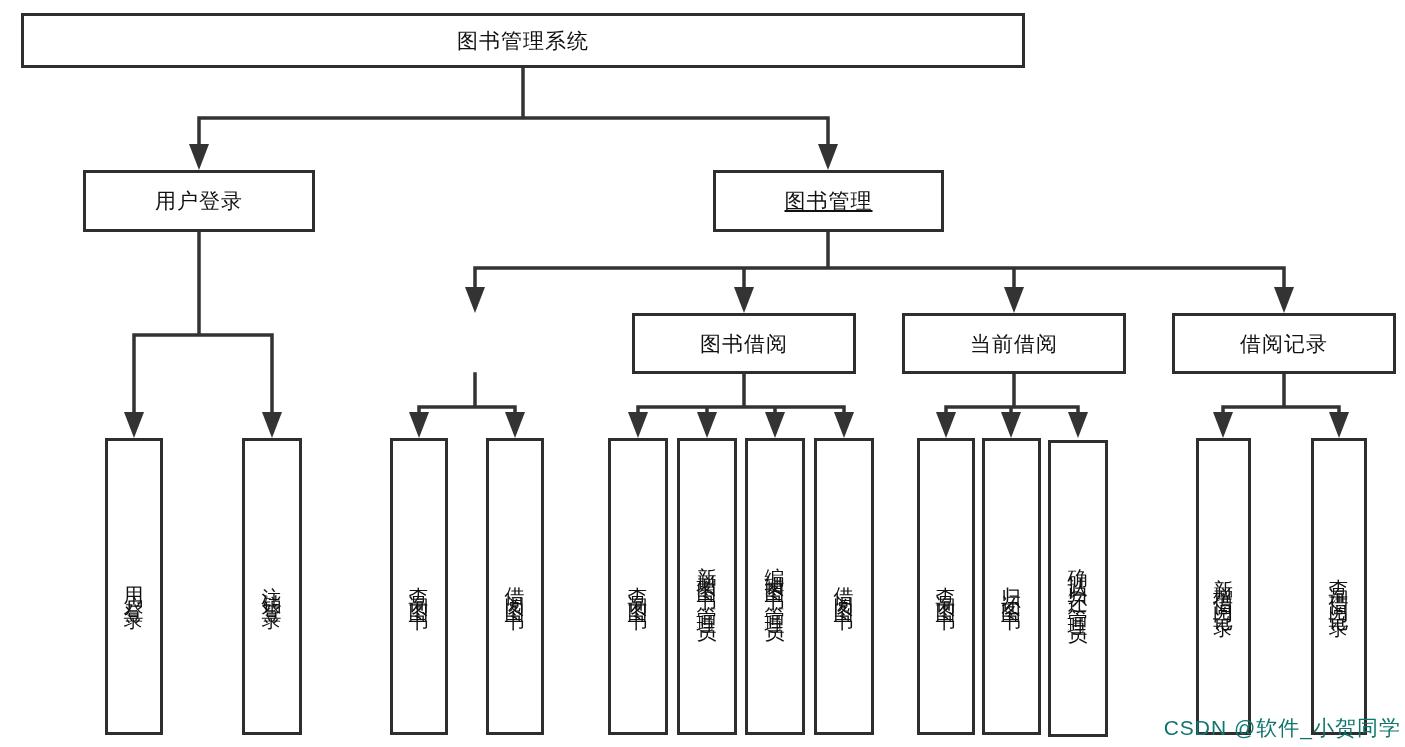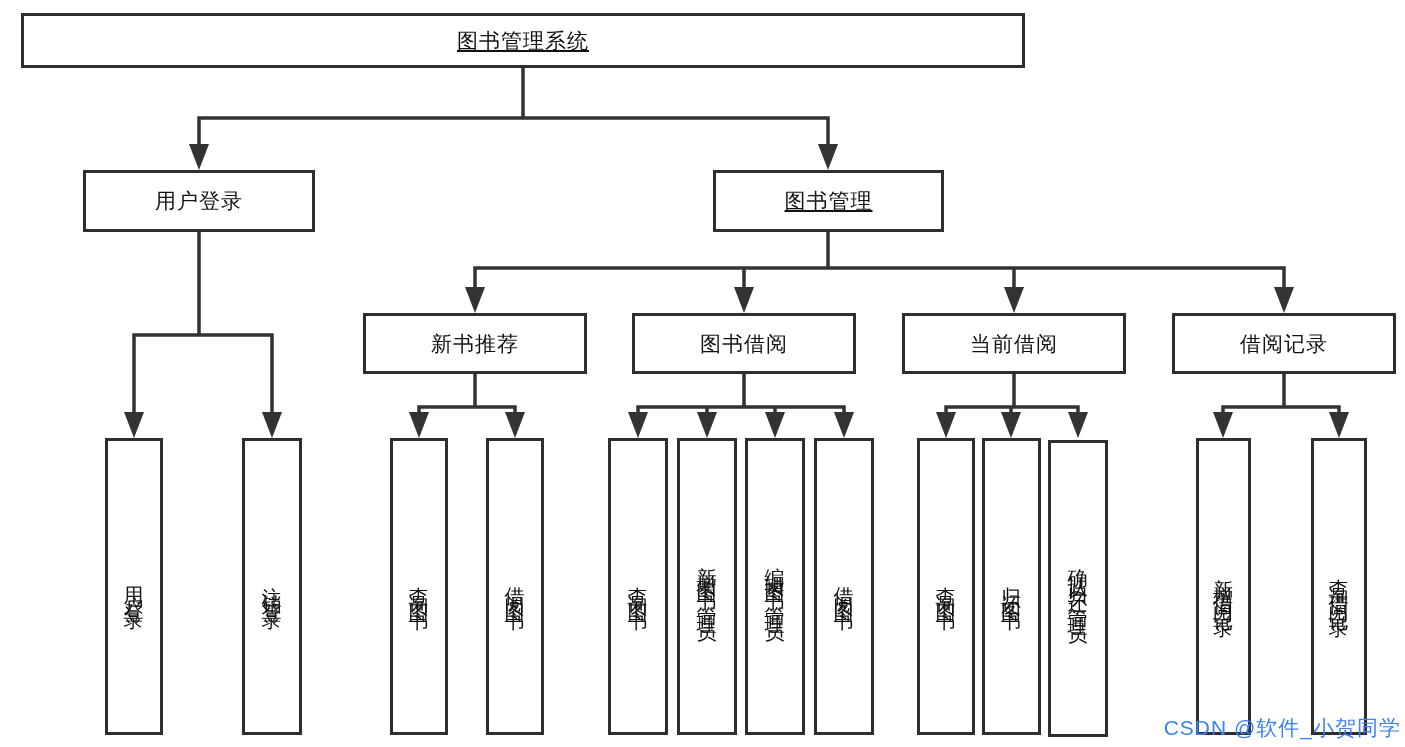--- a/index.html
+++ b/index.html
@@ -32,21 +32,21 @@
     letter-spacing: 8px;
     line-height: 1;
     color: #111111;
   }
   .htext { white-space: nowrap; }
   .watermark {
     position: absolute;
     right: 4px;
     bottom: 5px;
     font-size: 21px;
-    color: #3b82f6;
+    color: #0f766e;
     letter-spacing: 1px;
     z-index: 3;
     white-space: nowrap;
   }
 </style>
 </head>
 <body>
 
 <div class="canvas">
 
@@ -76,34 +76,31 @@
       <polygon points="765,412 785,412 775,438"></polygon>
       <polygon points="834,412 854,412 844,438"></polygon>
       <polygon points="936,412 956,412 946,438"></polygon>
       <polygon points="1001,412 1021,412 1011,438"></polygon>
       <polygon points="1068,412 1088,412 1078,438"></polygon>
       <polygon points="1213,412 1233,412 1223,438"></polygon>
       <polygon points="1329,412 1349,412 1339,438"></polygon>
     </g>
   </svg>
 
-  <div class="box" style="left:21px; top:13px; width:1004px; height:55px;text-decoration:underline;">
+  <div class="box" style="left:21px; top:13px; width:1004px; height:55px;">
     <span class="htext">图书管理系统</span>
   </div>
 
   <div class="box" style="left:83px; top:170px; width:232px; height:62px;">
     <span class="htext">用户登录</span>
   </div>
   <div class="box" style="left:713px; top:170px; width:231px; height:62px;text-decoration:underline;">
     <span class="htext">图书管理</span>
   </div>
 
-  <div class="box" style="left:363px; top:313px; width:224px; height:61px;">
-    <span class="htext">新书推荐</span>
-  </div>
   <div class="box" style="left:632px; top:313px; width:224px; height:61px;">
     <span class="htext">图书借阅</span>
   </div>
   <div class="box" style="left:902px; top:313px; width:224px; height:61px;">
     <span class="htext">当前借阅</span>
   </div>
   <div class="box" style="left:1172px; top:313px; width:224px; height:61px;">
     <span class="htext">借阅记录</span>
   </div>
 

